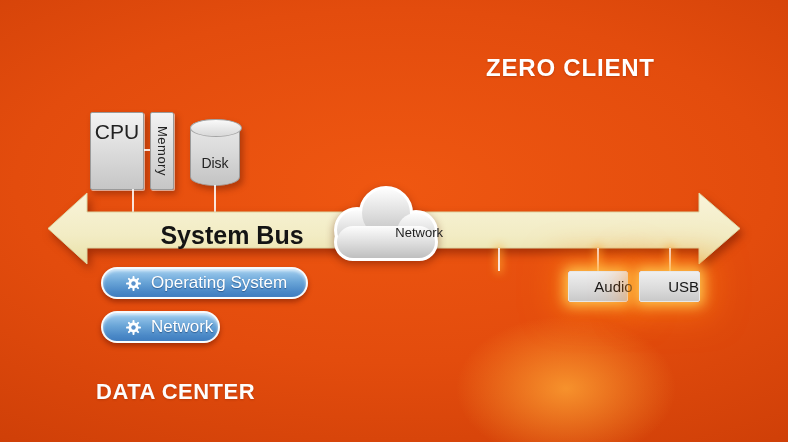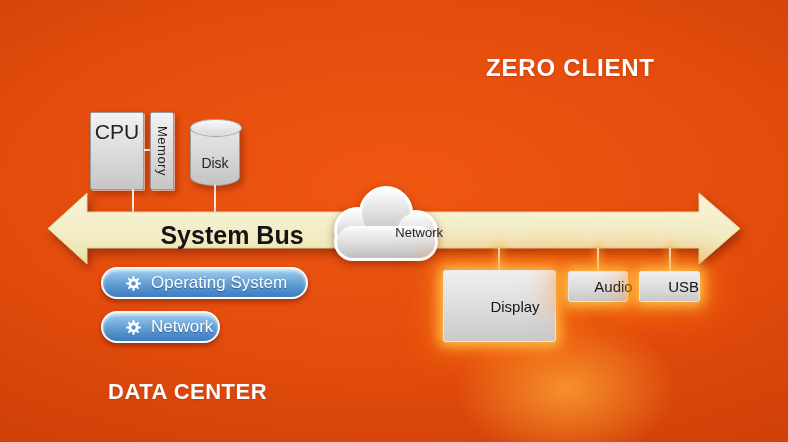--- a/index.html
+++ b/index.html
@@ -120,21 +120,21 @@
     background: radial-gradient(closest-side, rgba(255,170,55,0.75), rgba(255,170,55,0) 100%);
     pointer-events: none;
   }
 
   .region-label {
     position: absolute; top: 379px;
     font-size: 22px; font-weight: bold; color: #fdfdfd;
     letter-spacing: 0.5px;
     text-shadow: 0 1px 2px rgba(120,30,0,0.3);
   }
-  .label-datacenter { left: 96px; margin-left: 12px; }
+  .label-datacenter { left: 96px; }
   .label-desktop { left: 509px; }
 </style>
 </head>
 <body>
 
 <div class="stage">
 
   <div class="title">ZERO CLIENT</div>
 
   <div class="hw-box cpu">
@@ -213,23 +213,20 @@
     </svg>
     <span>Network</span>
   </div>
 
   <div class="desktop-glow"></div>
 
   <div class="conn glowing" style="left:498px; top:248px; width:2px; height:23px;"></div>
   <div class="conn glowing" style="left:597px; top:248px; width:2px; height:24px;"></div>
   <div class="conn glowing" style="left:669px; top:248px; width:2px; height:24px;"></div>
 
-  <div class="periph display">
-    <span>Display</span>
-  </div>
   <div class="periph audio">
     <span>Audio</span>
   </div>
   <div class="periph usb">
     <span>USB</span>
   </div>
 
   <div class="region-label label-datacenter">DATA CENTER</div>
 
 </div>

